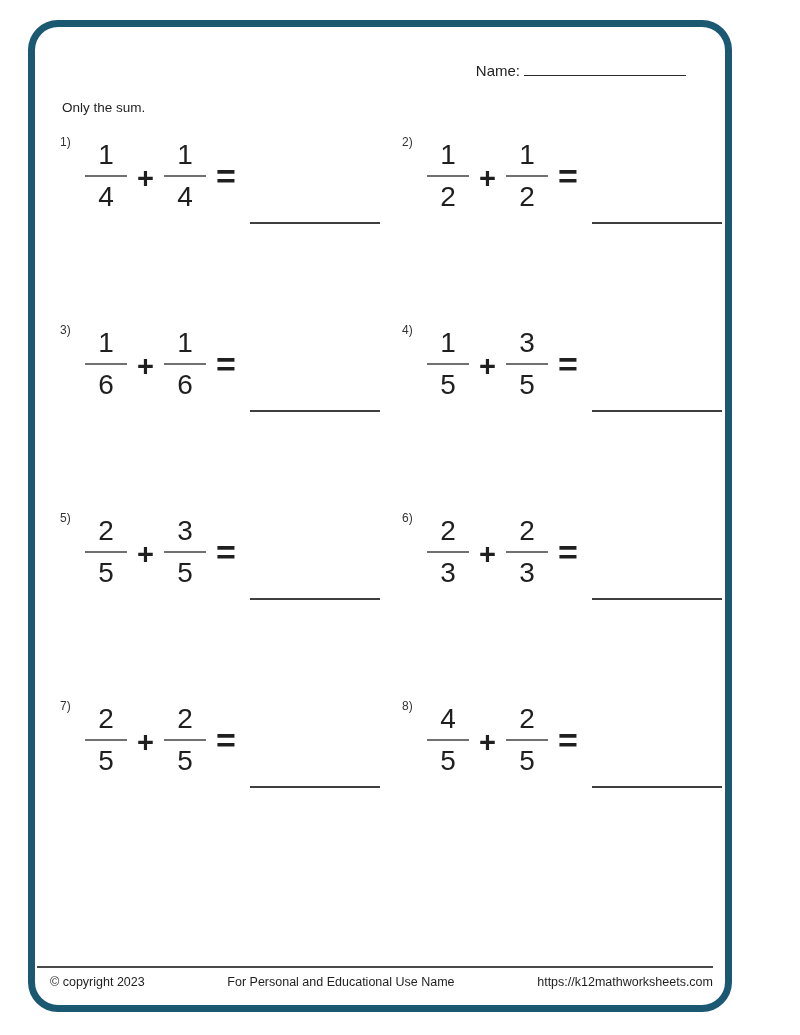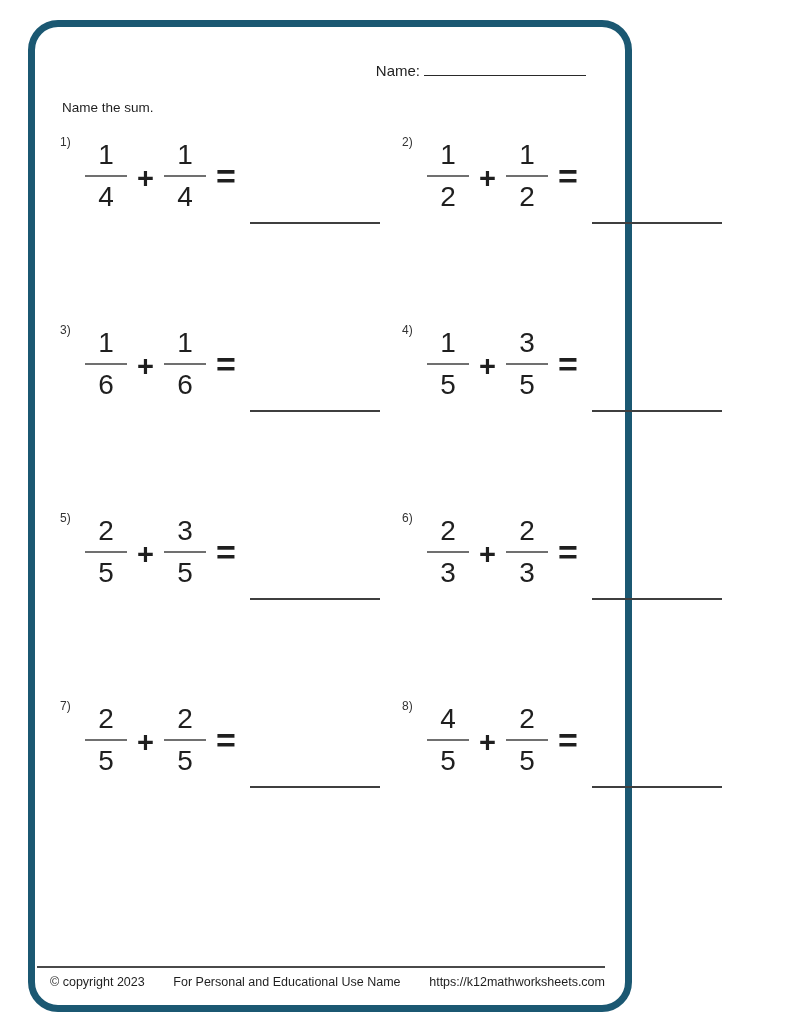--- a/index.html
+++ b/index.html
@@ -12,21 +12,21 @@
     height: 1035px;
     position: relative;
     font-family: "Liberation Sans", "DejaVu Sans", sans-serif;
     color: #1f1f1f;
     overflow: hidden;
   }
   .sheet {
     position: absolute;
     left: 28px;
     top: 20px;
-    width: 604px;
+    width: 704px;
     height: 992px;
     border: 7px solid var(--border-color, #1b5872);
     border-radius: 30px;
     box-sizing: border-box;
   }
   .name-row {
     margin-top: 34px;
     padding-right: 39px;
     text-align: right;
     font-size: 15px;
@@ -108,21 +108,21 @@
     width: 130px;
     height: 0;
     border-bottom: 2px solid var(--blank-color, #3f3f3f);
     align-self: flex-end;
     margin-left: 14px;
     transform: translateY(10px);
   }
   .footer {
     position: absolute;
     left: 2px;
-    right: 20px;
+    right: 12px;
     bottom: 16px;
   }
   .footer-line {
     border-top: 2px solid #4a4a4a;
     margin-bottom: 7px;
   }
   .footer-row {
     display: flex;
     justify-content: space-between;
     align-items: baseline;
@@ -137,21 +137,21 @@
 </head>
 <body>
 
 <div class="sheet">
 
   <div class="name-row">
     <span>Name:</span><span class="name-blank"></span>
   </div>
 
 
-  <div class="instruction">Name the sum.</div>
+  <div class="instruction">Only the sum.</div>
 
   <div class="problems">
 
     <div class="problem">
       <span class="prob-num">1)</span>
       <div class="expr">
         <div class="frac">
           <span class="fnum">1</span>
           <span class="fden">4</span>
         </div>

